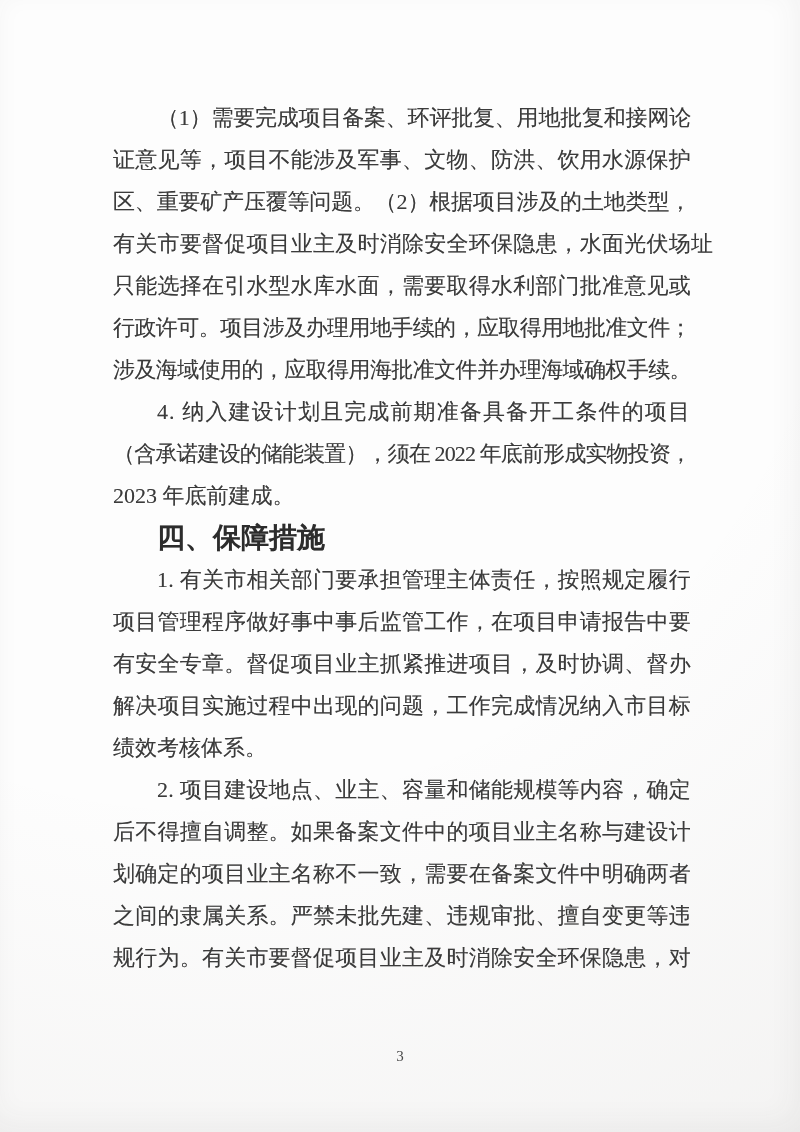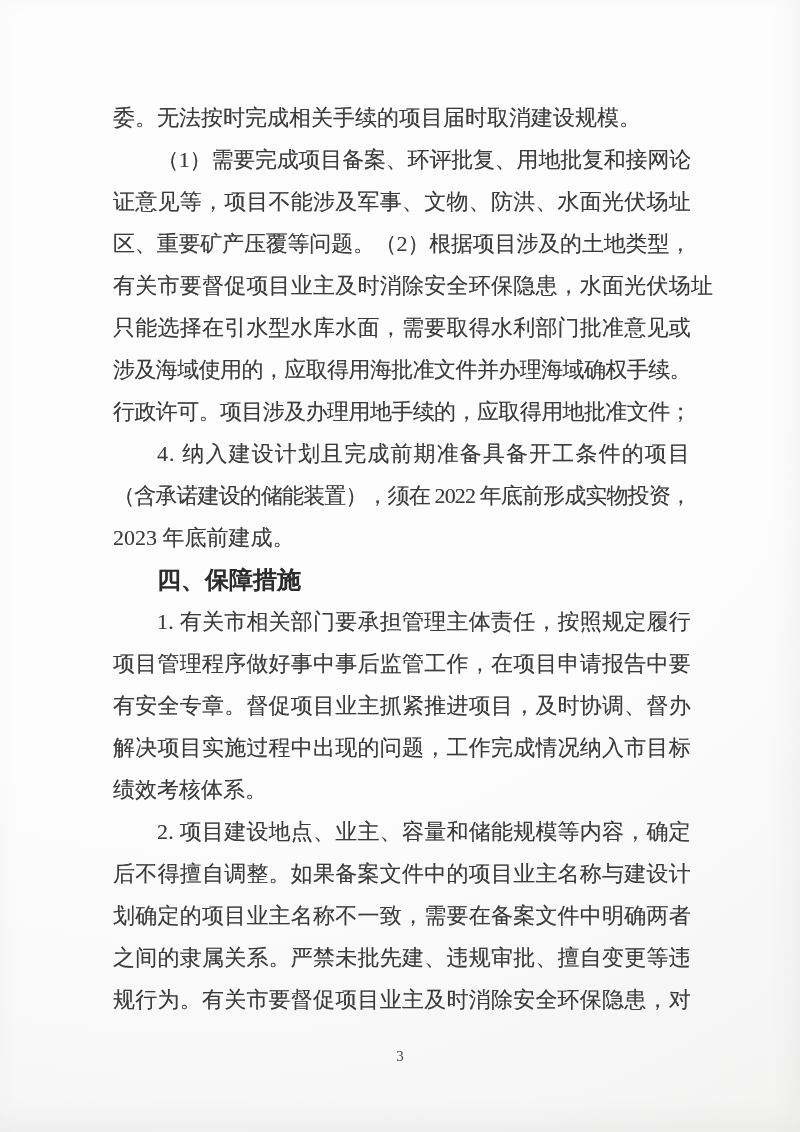--- a/index.html
+++ b/index.html
@@ -30,48 +30,47 @@
     height: 42px;
     line-height: 42px;
     font-size: 22px;
     color: var(--text-color, #3b3b3b);
     white-space: nowrap;
     text-shadow: 0 0 0.6px rgba(70,70,70,0.45);
   }
   .line.indent { padding-left: 44px; }
   .line.bold {
     font-weight: bold;
-    font-size: 24px;
+    font-size: 28px;
     color: var(--heading-color, #2c2c2c);
   }
   .page-number {
     position: absolute;
     top: 1044px;
     left: 0;
     width: 800px;
     height: 24px;
     line-height: 24px;
     text-align: center;
     font-size: 15px;
     color: var(--page-number-color, #4a4a4a);
   }
 </style>
 </head>
 <body>
 
 <div class="page">
   <div class="text-block" id="doc-body">
-      <div class="line"><span class="line-text">委。无法按时完成相关手续的项目届时取消建设规模。</span></div>
       <div class="line indent justify"><span class="line-text" style="letter-spacing: -0.2px;">（1）需要完成项目备案、环评批复、用地批复和接网论</span></div>
-      <div class="line justify"><span class="line-text" style="letter-spacing: 0.231px;">证意见等，项目不能涉及军事、文物、防洪、水面光伏场址</span></div>
+      <div class="line justify"><span class="line-text" style="letter-spacing: 0.231px;">证意见等，项目不能涉及军事、文物、防洪、饮用水源保护</span></div>
       <div class="line justify"><span class="line-text" style="letter-spacing: -0.185px;">区、重要矿产压覆等问题。（2）根据项目涉及的土地类型，</span></div>
       <div class="line justify"><span class="line-text" style="letter-spacing: 0.231px;">有关市要督促项目业主及时消除安全环保隐患，水面光伏场址</span></div>
       <div class="line justify"><span class="line-text" style="letter-spacing: 0.231px;">只能选择在引水型水库水面，需要取得水利部门批准意见或</span></div>
+      <div class="line justify"><span class="line-text" style="letter-spacing: -0.593px;">行政许可。项目涉及办理用地手续的，应取得用地批准文件；</span></div>
       <div class="line justify"><span class="line-text" style="letter-spacing: -0.593px;">涉及海域使用的，应取得用海批准文件并办理海域确权手续。</span></div>
-      <div class="line justify"><span class="line-text" style="letter-spacing: -0.593px;">行政许可。项目涉及办理用地手续的，应取得用地批准文件；</span></div>
       <div class="line indent justify"><span class="line-text" style="letter-spacing: 1.12px;">4. 纳入建设计划且完成前期准备具备开工条件的项目</span></div>
       <div class="line justify"><span class="line-text" style="letter-spacing: -0.871px;">（含承诺建设的储能装置），须在 2022 年底前形成实物投资，</span></div>
       <div class="line"><span class="line-text">2023 年底前建成。</span></div>
       <div class="line indent bold"><span class="line-text">四、保障措施</span></div>
       <div class="line indent justify"><span class="line-text" style="letter-spacing: 0.231px; margin-top: 23px;">1. 有关市相关部门要承担管理主体责任，按照规定履行</span></div>
       <div class="line justify"><span class="line-text" style="letter-spacing: 0.231px;">项目管理程序做好事中事后监管工作，在项目申请报告中要</span></div>
       <div class="line justify"><span class="line-text" style="letter-spacing: 0.231px;">有安全专章。督促项目业主抓紧推进项目，及时协调、督办</span></div>
       <div class="line justify"><span class="line-text" style="letter-spacing: 0.231px;">解决项目实施过程中出现的问题，工作完成情况纳入市目标</span></div>
       <div class="line"><span class="line-text">绩效考核体系。</span></div>
       <div class="line indent justify"><span class="line-text" style="letter-spacing: 0.231px;">2. 项目建设地点、业主、容量和储能规模等内容，确定</span></div>

